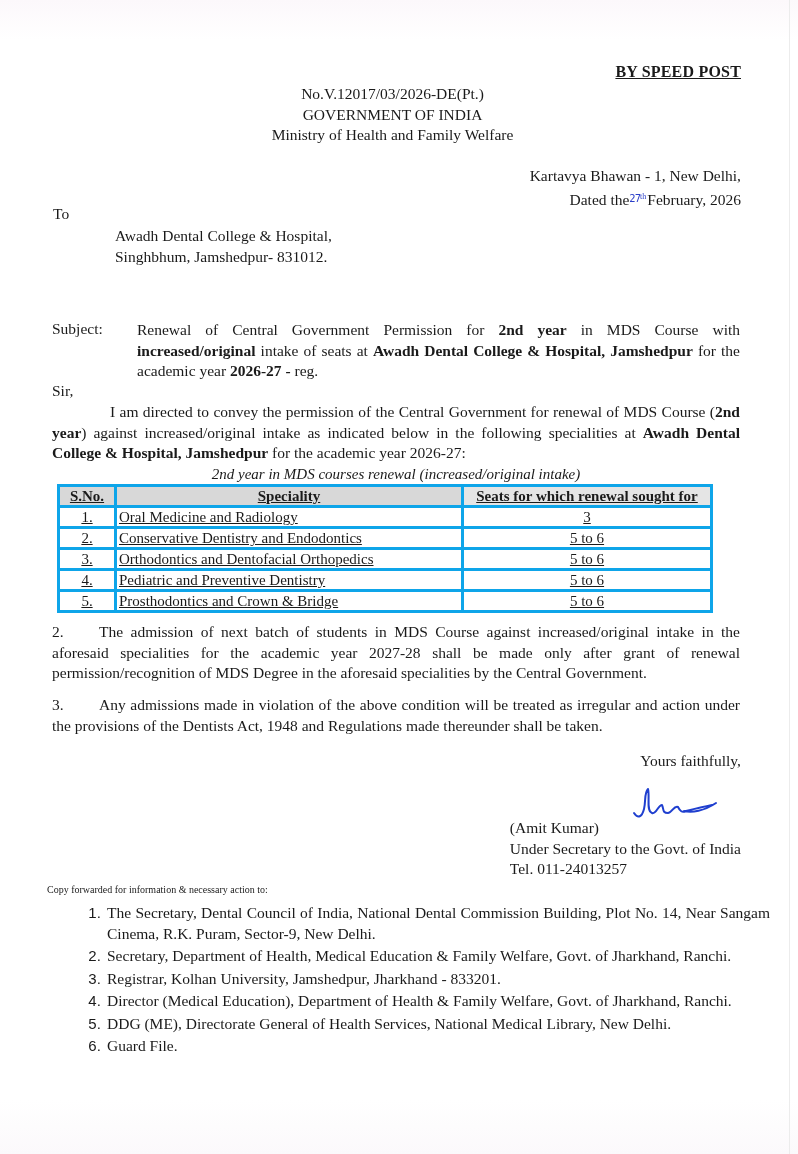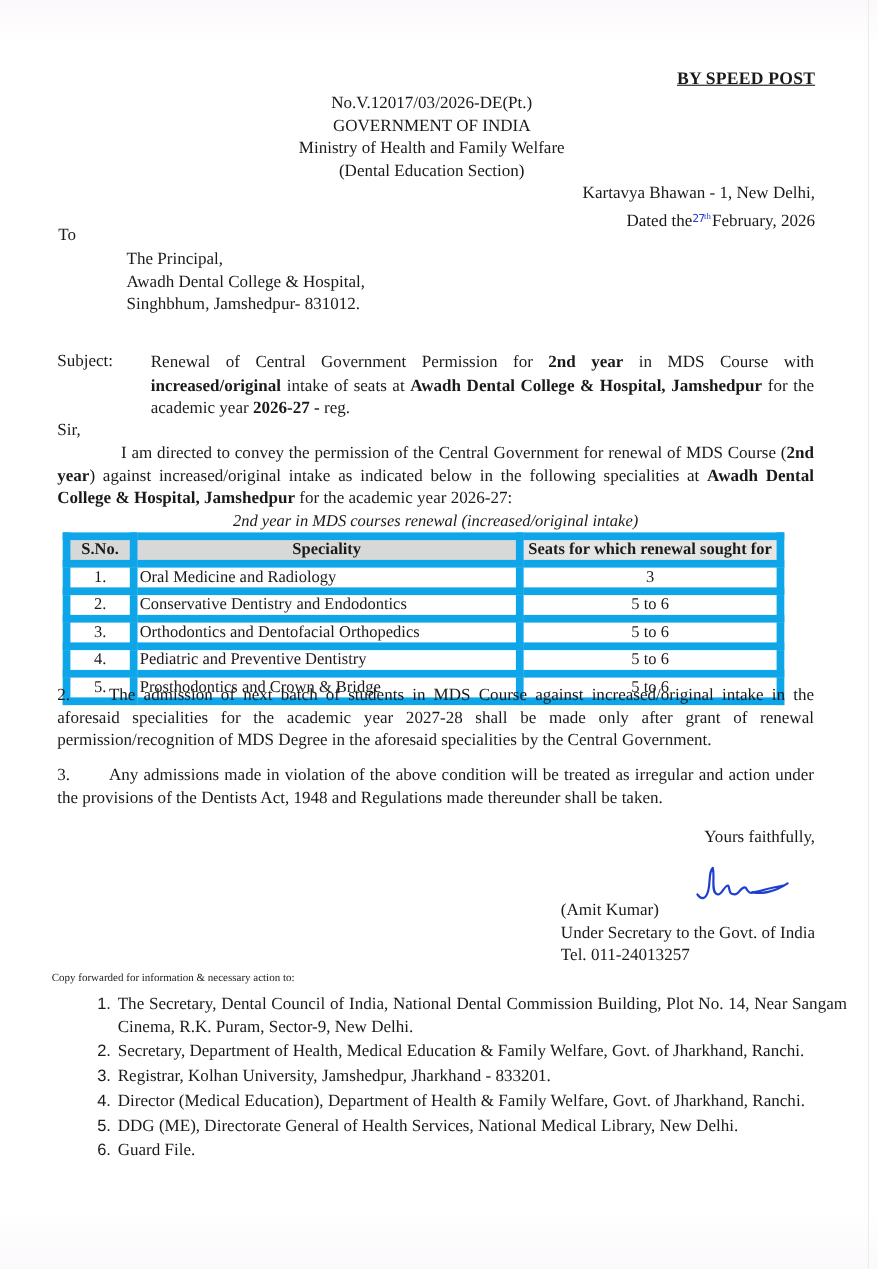--- a/index.html
+++ b/index.html
@@ -16,21 +16,21 @@
     .date-hand { color: #2a3ec9; font-family: "DejaVu Sans", sans-serif; font-size: 10px; position: relative; top: -3px; letter-spacing: -1px; }
     .date-sup { color: #2a3ec9; font-family: Liberation Serif, serif; font-size: 8px; vertical-align: super; margin-right: 1px;}
     .to { left: 53px; top: 205px; font-size: 15.5px; }
     .recipient { left: 115px; top: 226px; font-size: 15.5px; line-height: 20.5px; }
     .subject-label { left: 52px; top: 320px; font-size: 15.5px; }
     .subject-text { left: 137px; top: 320px; width: 603px; font-size: 15.5px; line-height: 20.5px; text-align: justify; }
     .sir { left: 52px; top: 382px; font-size: 15.5px; }
     .para1 { left: 52px; top: 402px; width: 688px; font-size: 15.5px; line-height: 20.5px; text-align: justify; text-indent: 58px; }
     .table-caption { left: 52px; width: 688px; top: 466px; text-align: center; font-style: italic; font-size: 15px; }
     table.spec { position: absolute; left: 57px; top: 484px; width: 656px; border-collapse: collapse; font-size: 15px; }
-    table.spec th, table.spec td { border: 7px solid #0ea5e9; padding: 0 2px; height: 18px; line-height: 18px; }
+    table.spec th, table.spec td { border: 3px solid #0ea5e9; padding: 0 2px; height: 18px; line-height: 18px; text-decoration: underline; }
     table.spec th { font-weight: bold; background: #d8d8d8; }
     table.spec th.h-seat { background: #e5e5e5; }
     table.spec td.sno { text-align: center; width: 50px; }
     table.spec td.spec-name { text-align: left; width: 340px; }
     table.spec td.seats { text-align: center; }
     .para2 { left: 52px; top: 622px; width: 688px; font-size: 15.5px; line-height: 20.5px; text-align: justify; }
     .para3 { left: 52px; top: 695px; width: 688px; font-size: 15.5px; line-height: 20.5px; text-align: justify; }
     .pnum { display: inline-block; width: 47px; text-indent: 0; }
     .closing { right: 57px; top: 752px; font-size: 15.5px; }
     .signature { left: 628px; top: 783px; width: 110px; height: 38px; }
@@ -46,33 +46,31 @@
 <body>
 
 <div class="abs edge"></div>
 
 <div class="abs speed-post">BY SPEED POST</div>
 
 <div class="abs header-block">
   <div>No.V.12017/03/2026-DE(Pt.)</div>
   <div>GOVERNMENT OF INDIA</div>
   <div>Ministry of Health and Family Welfare</div>
-  <div>(Dental Education Section)</div>
 </div>
 
 <div class="abs address-right">
   <div>Kartavya Bhawan - 1, New Delhi,</div>
   <div>
     <span>Dated the</span><span class="date-hand">27</span><span class="date-sup">th</span><span>February, 2026</span>
   </div>
 </div>
 
 <div class="abs to">To</div>
 <div class="abs recipient">
-  <div>The Principal,</div>
   <div>Awadh Dental College &amp; Hospital,</div>
   <div>Singhbhum, Jamshedpur- 831012.</div>
 </div>
 
 <div class="abs subject-label">Subject:</div>
 <div class="abs subject-text"><span>Renewal of Central Government Permission for </span><b>2nd year</b><span> in MDS Course with </span><b>increased/original</b><span> intake of seats at </span><b>Awadh Dental College &amp; Hospital, Jamshedpur</b><span> for the academic year </span><b>2026-27 -</b><span> reg.</span></div>
 
 <div class="abs sir">Sir,</div>
 
 <div class="abs para1"><span>I am directed to convey the permission of the Central Government for renewal of MDS Course (</span><b>2nd year</b><span>) against increased/original intake as indicated below in the following specialities at </span><b>Awadh Dental College &amp; Hospital, Jamshedpur</b><span> for the academic year 2026-27:</span></div>

